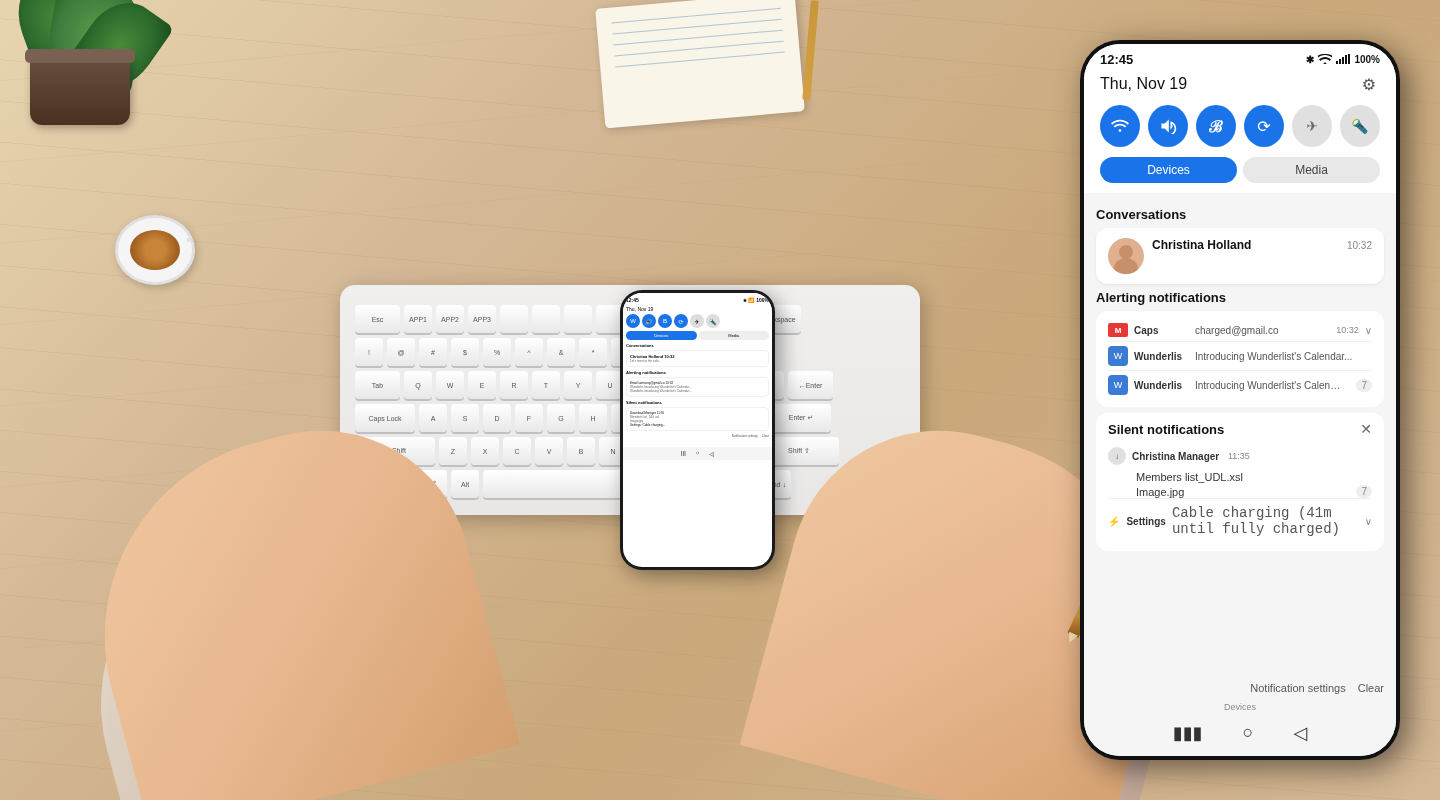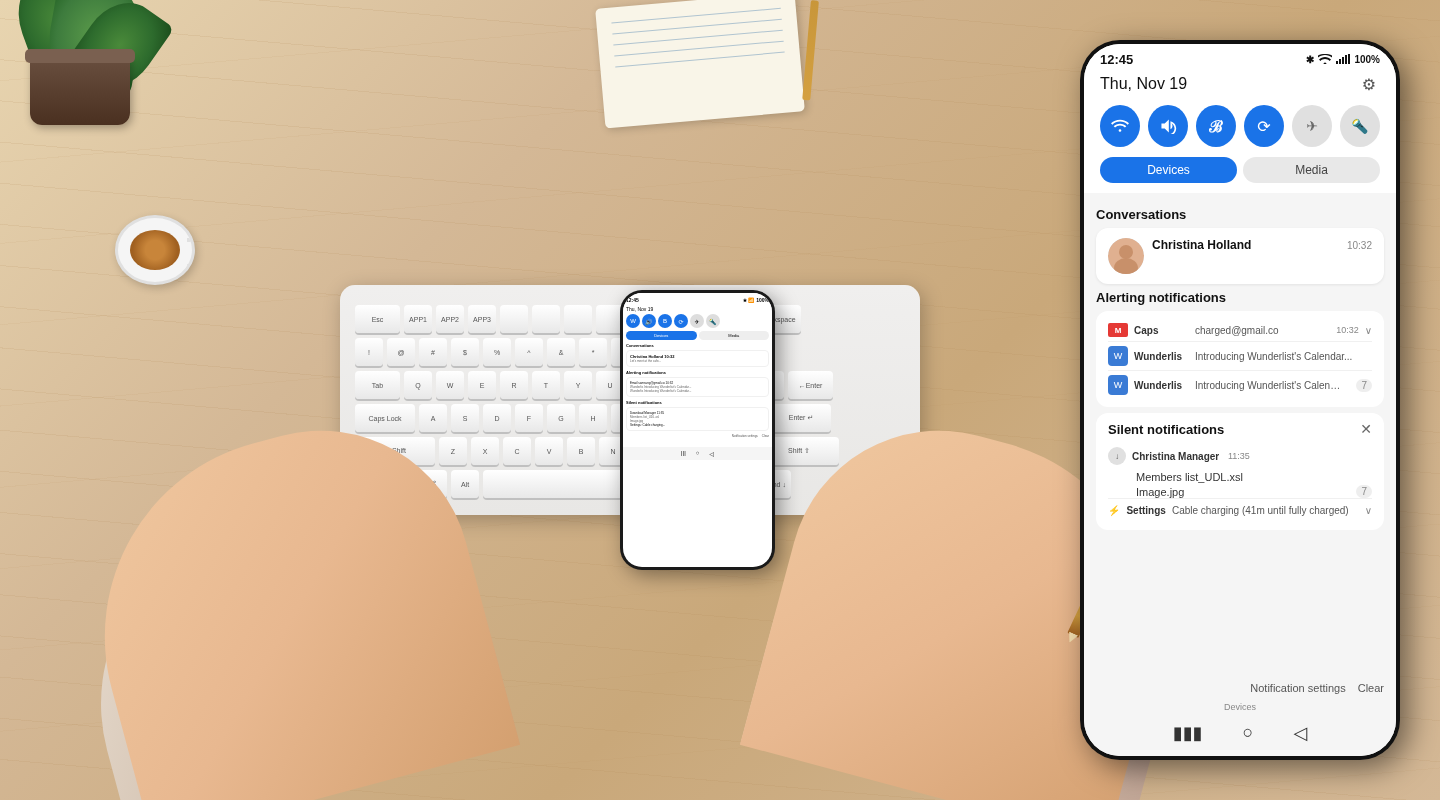--- a/index.html
+++ b/index.html
@@ -486,23 +486,24 @@
     .settings-icon {
       font-size: 10px;
       color: #f59e00;
     }
     .settings-app {
       font-size: 10px;
       font-weight: 600;
       color: #333;
     }
     .settings-msg {
-      font-size: 10px;
+      font-size: 14px;
       color: #555;
       flex: 1;
+      font-family: Liberation Mono, monospace;
     }
 
     
     .notif-actions {
       display: flex;
       justify-content: flex-end;
       gap: 12px;
       padding: 8px 12px;
       background: #f5f5f5;
     }

